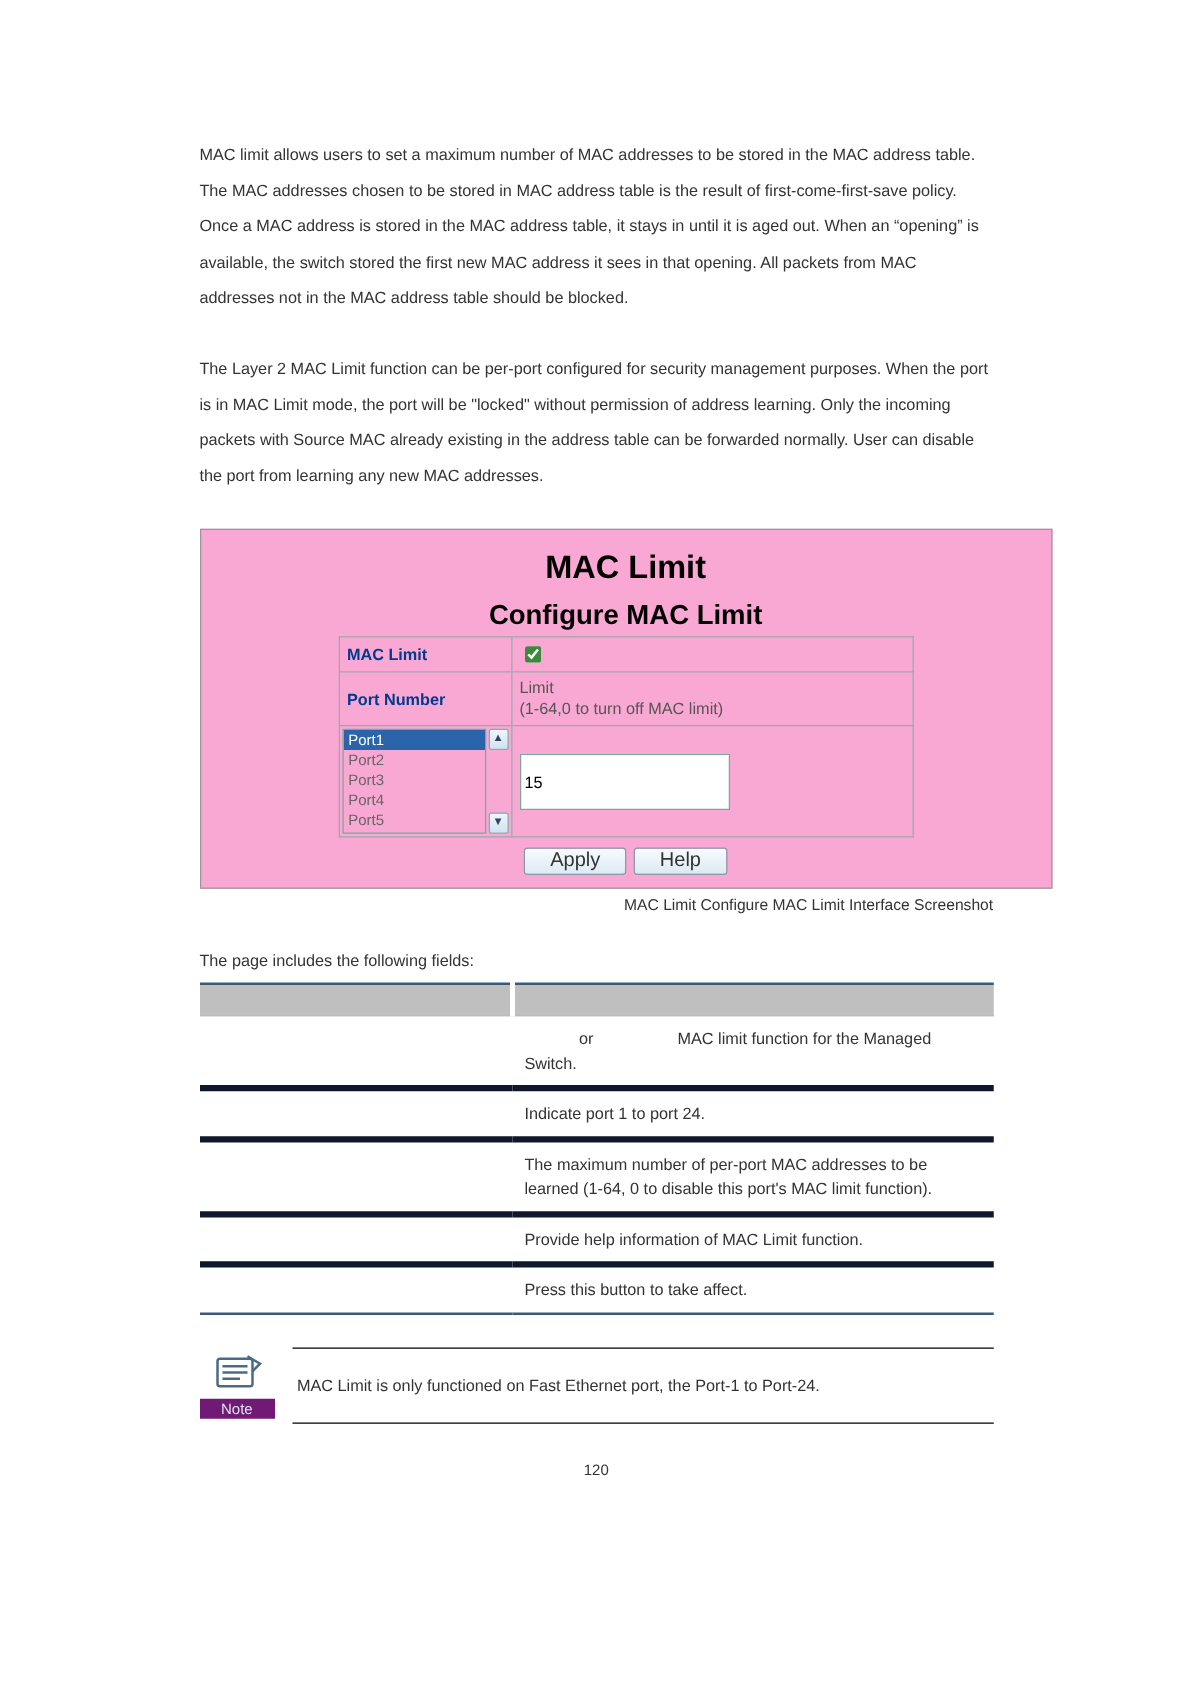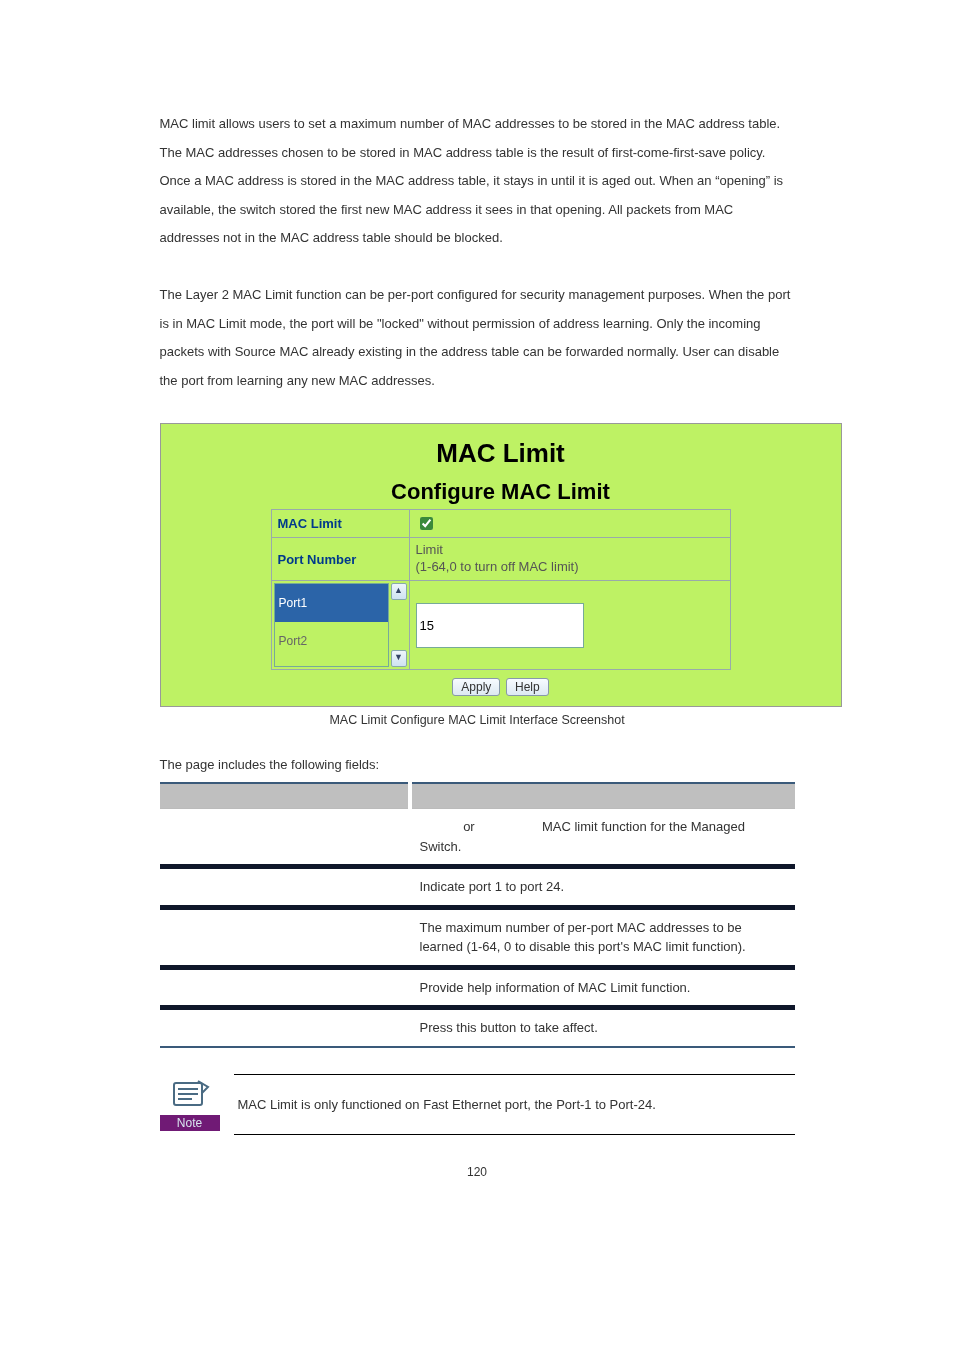--- a/index.html
+++ b/index.html
@@ -20,21 +20,21 @@
     line-height: 2.2;
     color: #333;
   }
   .body-text p { margin: 0 0 28px 0; }
 
   
   .mac-panel {
     width: 680px;
     margin: 18px auto 4px auto;
     border: 1px solid #999;
-    background: #bef264;
+    background: #f9a8d4;
     padding: 10px 0 10px 0;
   }
   .mac-title {
     text-align: center;
     font-family: Arial, sans-serif;
     font-weight: bold;
     font-size: 26px;
     color: #000;
     margin: 4px 0 10px 0;
   }
@@ -71,21 +71,21 @@
     height: 84px;
   }
   .portlist {
     flex: 1;
     border: 1px solid #7a9;
     font-family: Arial, sans-serif;
     font-size: 12px;
     overflow: hidden;
   }
   .portlist .item {
-    padding: 12px 4px;
+    padding: 1px 4px;
     color: #666;
   }
   .portlist .item.selected {
     background: #2b64a8;
     color: #fff;
   }
   .spinbar {
     width: 16px;
     display: flex;
     flex-direction: column;
@@ -113,30 +113,30 @@
   }
   .chk {
     width: 13px; height: 13px;
     accent-color: #3a8a3a;
   }
   .btn-row {
     text-align: center;
     margin-top: 8px;
   }
   .winbtn {
-    font-size: 12px;
-    padding: 1px 8px;
+    font-size: 16px;
+    padding: 1px 20px;
     border: 1px solid #8899aa;
     background: linear-gradient(#f7fbff,#dde9f2);
     border-radius: 3px;
     margin: 0 1px;
     color: #333;
   }
   .caption {
-    text-align: center;
+    text-align: right;
     font-size: 12.5px;
     color: #333;
     margin: 6px 0 30px 0;
   }
 
   
   .desc-table {
     width: 100%;
     border-collapse: collapse;
     margin-top: 10px;

